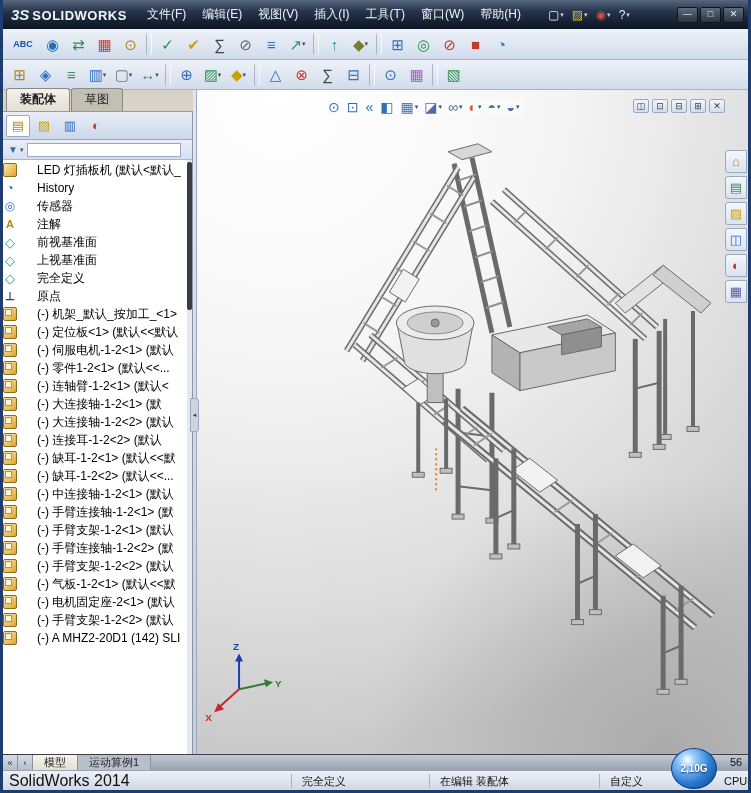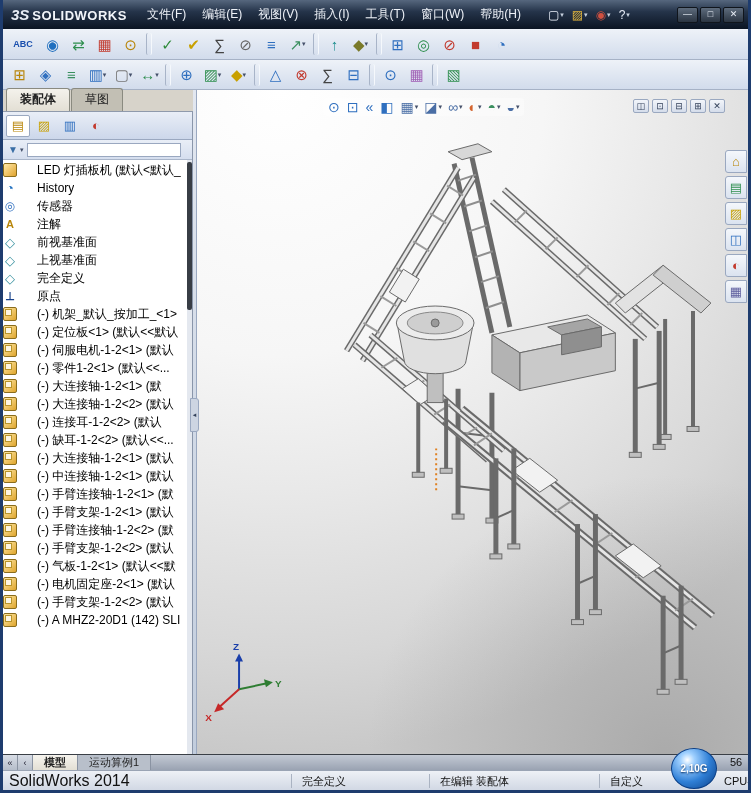--- a/index.html
+++ b/index.html
@@ -89,21 +89,21 @@
   .taskpane{position:absolute;right:1px;top:60px;display:flex;flex-direction:column;gap:3px}
   .tpb{width:22px;height:23px;background:linear-gradient(#f4f7fb,#dbe3f0);border:1px solid #9aa8c0;
     border-radius:3px 0 0 3px;display:flex;align-items:center;justify-content:center;font-size:13px;line-height:1}
   svg text{font-family:"Liberation Sans",sans-serif}
 
   
   .bottombar{height:16px;background:linear-gradient(#c3c9d4,#9aa3b2);border-top:1px solid #3a3f46;display:flex;align-items:stretch}
   .bnav{width:15px;display:flex;align-items:center;justify-content:center;font-size:9px;color:#223;
     border-right:1px solid #8a93a2;background:linear-gradient(#d8dde6,#b5bdca)}
   .btab{padding:0 11px;font-size:11px;display:flex;align-items:center;border-right:1px solid #8a93a2;background:#b8bfca;color:#222}
-  .btab.active{background:linear-gradient(#f6f4ee,#e3dfd4);font-weight:bold}
+  .btab.active{background:linear-gradient(#f6f4ee,#e3dfd4);font-weight:normal}
   .bfill{flex:1}
   .statusbar{height:20px;background:linear-gradient(#eef1f6,#d1d8e4);border-top:1px solid #9aa4b4;
     display:flex;align-items:center;font-size:11px;color:#111;padding:0 6px;position:relative}
   .sb-app{width:282px;font-size:16px}
   .sb-item{padding:0 10px;border-left:1px solid #aab3c2;height:14px;line-height:14px;white-space:nowrap}
   .sb-def{width:138px}.sb-edit{width:158px}.sb-custom{margin-left:12px}
   .mem-sphere{position:absolute;left:668px;top:748px;width:46px;height:41px;border-radius:50%;z-index:6;
     background:radial-gradient(circle at 35% 28%,#ffffff 0%,#9fd0ff 18%,#2f7fd6 55%,#0a3e86 100%);
     border:1px solid #0a3e86;display:flex;align-items:center;justify-content:center}
   .mem-sphere .t{color:#fff;font-size:10px;font-weight:bold;text-shadow:0 1px 2px #042a5e}
@@ -460,47 +460,51 @@
             </div>
 
             <div class="trow">
               <span class="ticon i-component"></span>
               <span class="lbl">(-) 零件1-2&lt;1&gt; (默认&lt;&lt;...</span>
             </div>
 
 
 
 
+            <div class="trow">
+              <span class="ticon i-component"></span>
+              <span class="lbl">(-) 连轴臂-1-2&lt;1&gt; (默认&lt;</span>
+            </div>
 
             <div class="trow">
               <span class="ticon i-component"></span>
               <span class="lbl">(-) 大连接轴-1-2&lt;1&gt; (默</span>
             </div>
 
             <div class="trow">
               <span class="ticon i-component"></span>
               <span class="lbl">(-) 大连接轴-1-2&lt;2&gt; (默认</span>
             </div>
 
 
             <div class="trow">
               <span class="ticon i-component"></span>
               <span class="lbl">(-) 连接耳-1-2&lt;2&gt; (默认</span>
             </div>
 
+            <div class="trow">
+              <span class="ticon i-component"></span>
+              <span class="lbl">(-) 缺耳-1-2&lt;1&gt; (默认&lt;&lt;默</span>
+            </div>
 
             <div class="trow">
               <span class="ticon i-component"></span>
               <span class="lbl">(-) 缺耳-1-2&lt;2&gt; (默认&lt;&lt;...</span>
             </div>
 
-            <div class="trow">
-              <span class="ticon i-component"></span>
-              <span class="lbl">(-) 大连接轴-1-2&lt;1&gt; (默认</span>
-            </div>
 
             <div class="trow">
               <span class="ticon i-component"></span>
               <span class="lbl">(-) 中连接轴-1-2&lt;1&gt; (默认</span>
             </div>
 
             <div class="trow">
               <span class="ticon i-component"></span>
               <span class="lbl">(-) 手臂连接轴-1-2&lt;1&gt; (默</span>
             </div>

